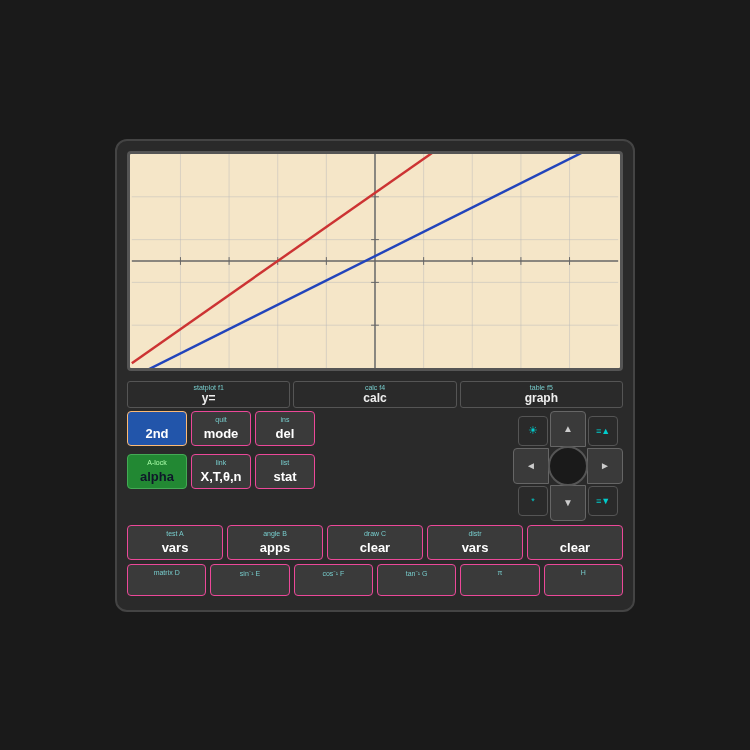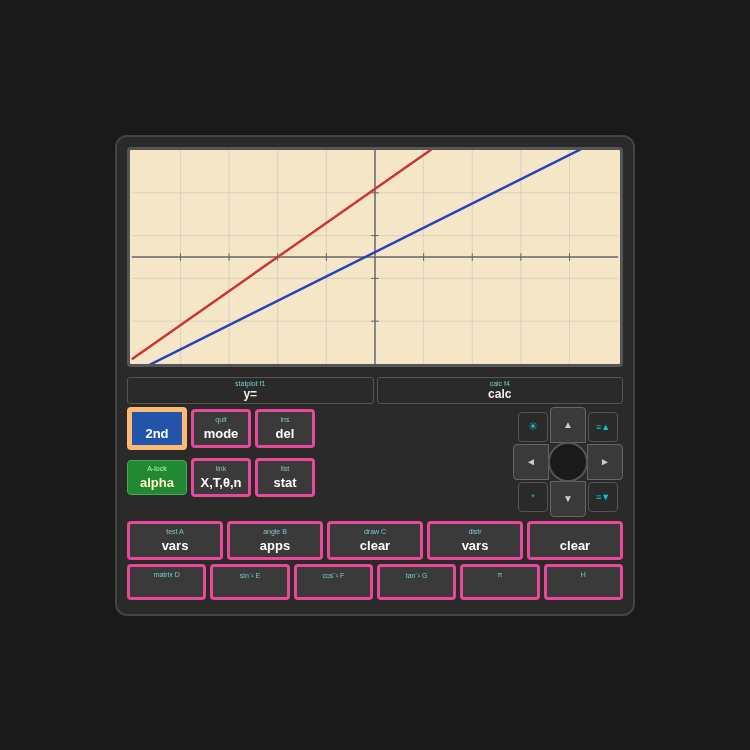--- a/index.html
+++ b/index.html
@@ -73,21 +73,21 @@
     .key-row {
       display: flex;
       gap: 4px;
       margin-bottom: 4px;
       align-items: center;
     }
 
     .key {
       background: #3a3a3a;
       color: #eee;
-      border: 3px solid #ec4899;
+      border: 1px solid #ec4899;
       border-radius: 4px;
       text-align: center;
       cursor: pointer;
       padding: 4px 6px;
       min-width: 50px;
     }
 
     .key .top-label {
       font-size: 7px;
       color: #7cc;
@@ -98,39 +98,39 @@
     .key .bottom-label {
       font-size: 13px;
       font-weight: bold;
       display: block;
       color: #fff;
     }
 
     .key-blue {
       background: #2255aa;
       color: #fff;
-      border: 5px solid #fdba74;
+      border: 1px solid #fdba74;
     }
 
     .key-blue .bottom-label {
       color: #fff;
     }
 
     .key-green {
       background: #228833;
       color: #fff;
       border: 1px solid #44aa55;
     }
 
     .key-green .top-label {
       color: #aaffaa;
     }
 
     .key-green .bottom-label {
-      color: #fef9c3;
+      color: #0f172a;
     }
 
     
     .dpad-container {
       width: 110px;
       height: 110px;
       position: relative;
       margin-left: auto;
     }
 
@@ -297,20 +297,24 @@
 
   <div class="fn-row">
     <div class="fn-key">
       <span class="fn-label">statplot f1</span>
       <span class="main-label">y=</span>
     </div>
     <div class="fn-key">
       <span class="fn-label">calc  f4</span>
       <span class="main-label">calc</span>
     </div>
+    <div class="fn-key">
+      <span class="fn-label">table  f5</span>
+      <span class="main-label">graph</span>
+    </div>
   </div>
 
   <div class="row-with-dpad">
     <div class="left-keys">
 
       <div class="key-row">
         <div class="key key-blue" style="min-width:60px;">
           <span class="top-label">&nbsp;</span>
           <span class="bottom-label">2nd</span>
         </div>

